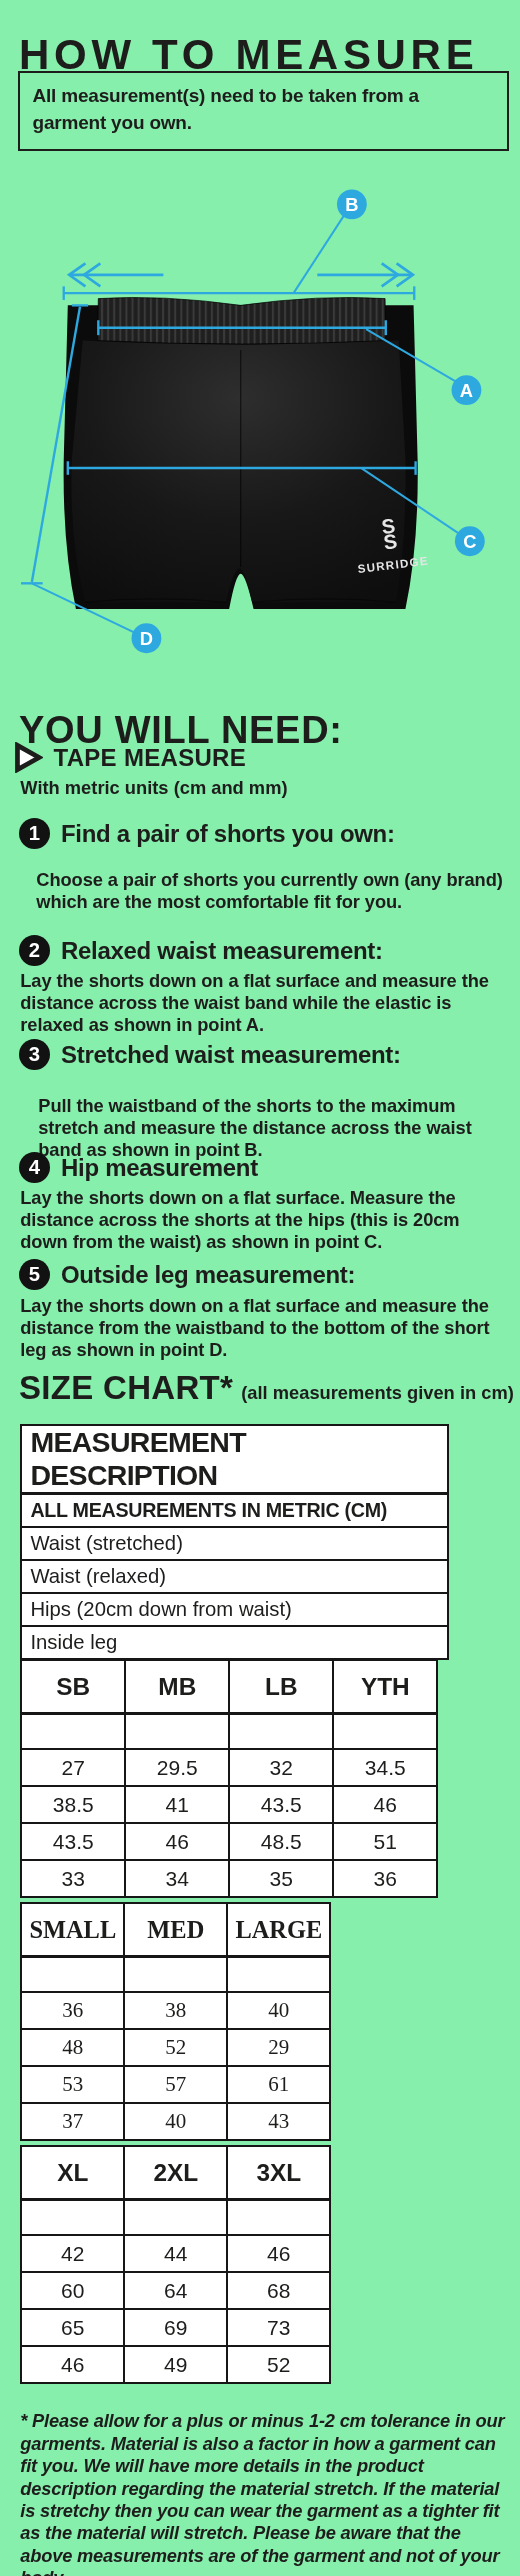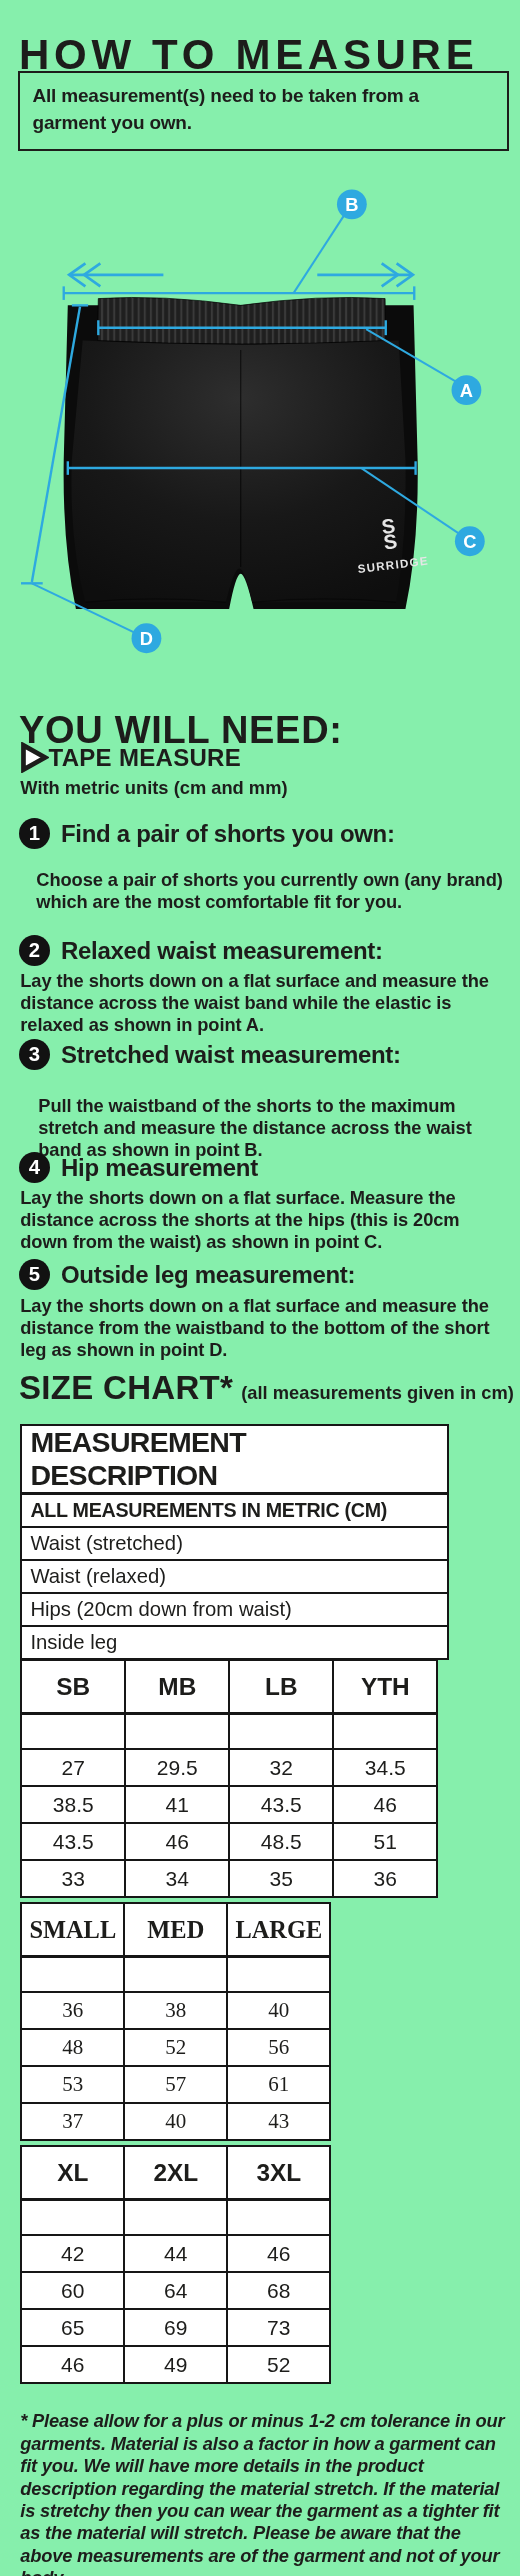--- a/index.html
+++ b/index.html
@@ -9,21 +9,21 @@
 
   .title{top:4.1px;left:19px;font-size:42px;font-weight:800;letter-spacing:4.7px;line-height:45px;white-space:nowrap;}
 
   .notice-box{top:71px;left:18.3px;width:462px;border:2.7px solid #1d1d1b;padding:10.2px 12.2px 13px 12.2px;}
   .notice-box p{margin:0;font-size:19px;font-weight:700;line-height:26.5px;letter-spacing:-0.2px;}
 
   .figure{top:175px;left:0;width:520px;height:479px;}
 
   .ywn{top:677px;left:19px;font-size:38px;font-weight:800;letter-spacing:0.7px;}
 
-  .tape-row{top:742px;left:20px;display:flex;align-items:center;}
+  .tape-row{top:742px;left:14px;display:flex;align-items:center;gap:11px;}
   .tape-row .lbl{font-size:24px;font-weight:800;letter-spacing:0.3px;}
   .tape-note{top:777px;left:20.3px;font-size:18.3px;font-weight:700;}
 
   .step-head{display:flex;align-items:center;gap:11px;left:19px;}
   .step-num{width:31px;height:31px;border-radius:50%;background:#121212;color:#fff;
             font-size:20.3px;font-weight:800;display:flex;align-items:center;justify-content:center;flex:0 0 31px;}
   .step-head .h{font-size:24px;font-weight:800;letter-spacing:-0.3px;white-space:nowrap;}
   .step-body{left:20.3px;width:479px;font-size:18.3px;font-weight:700;line-height:22px;letter-spacing:-0.1px;}
 
   .sc-row{top:1369px;left:19px;display:flex;align-items:baseline;gap:8.1px;}
@@ -271,21 +271,21 @@
         <td class="empty"></td>
       </tr>
       <tr>
         <td class="val">36</td>
         <td class="val">38</td>
         <td class="val">40</td>
       </tr>
       <tr>
         <td class="val">48</td>
         <td class="val">52</td>
-        <td class="val">56</td>
+        <td class="val">29</td>
       </tr>
       <tr>
         <td class="val">53</td>
         <td class="val">57</td>
         <td class="val">61</td>
       </tr>
       <tr>
         <td class="val">37</td>
         <td class="val">40</td>
         <td class="val">43</td>

